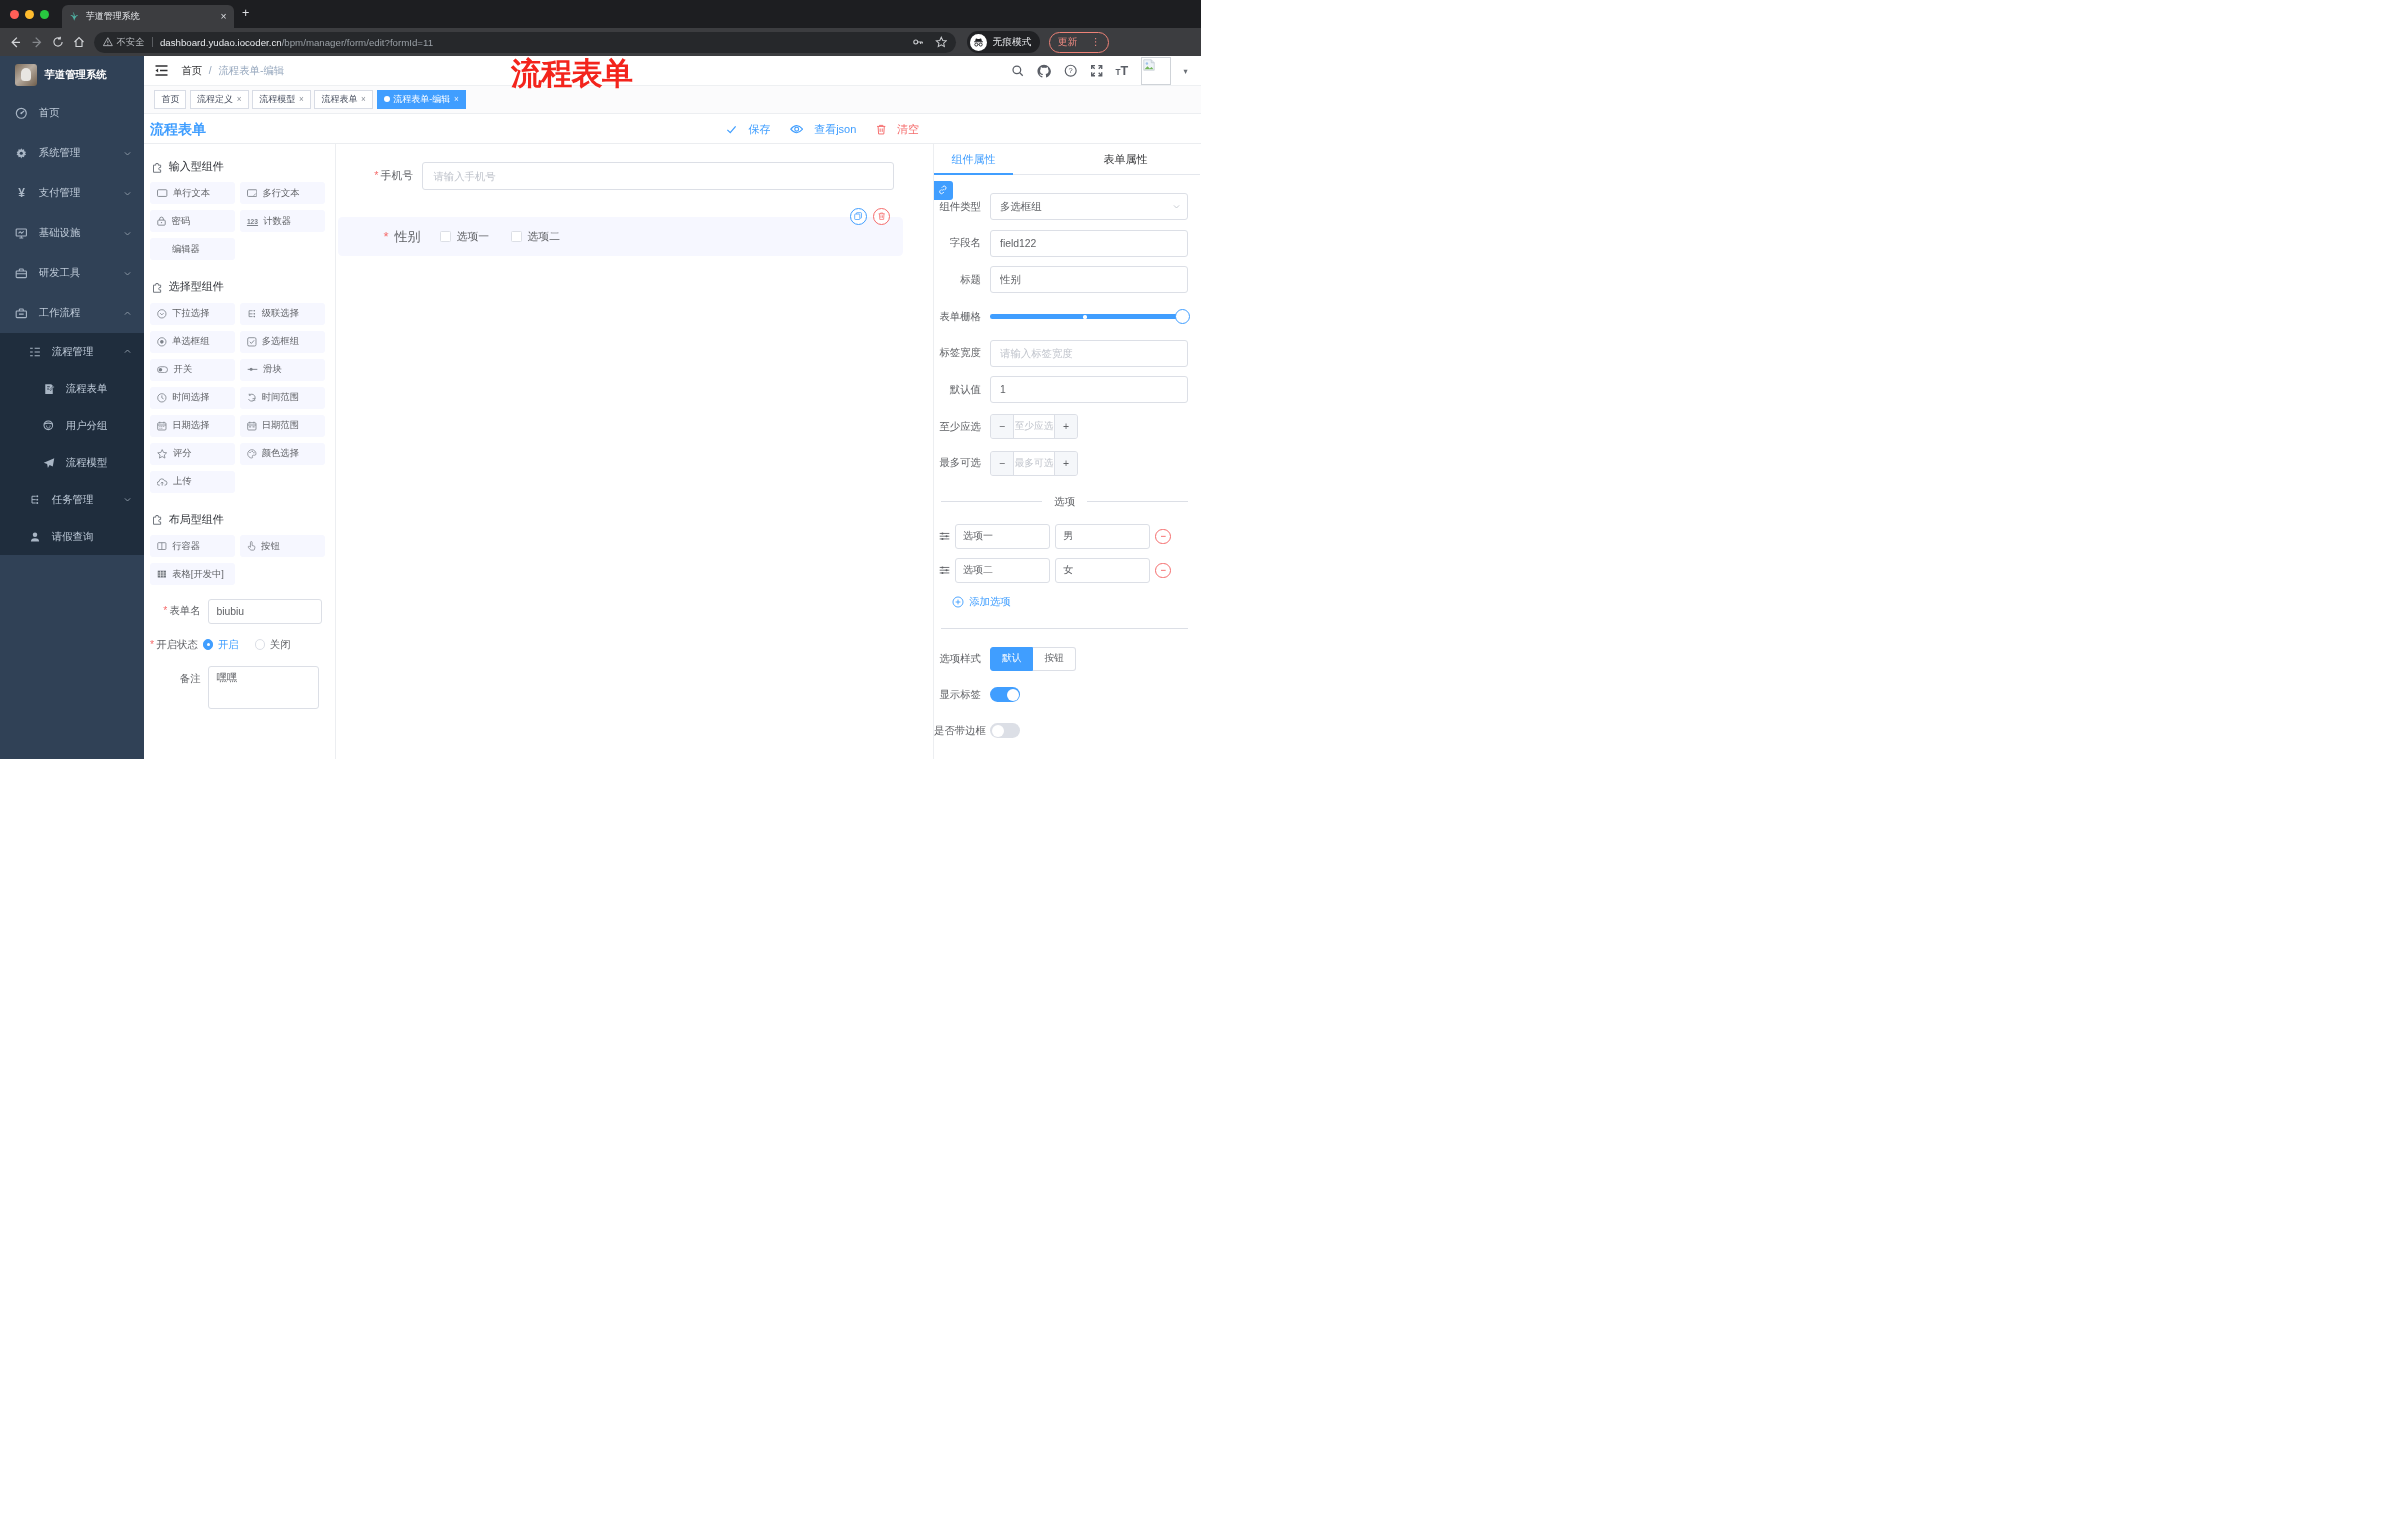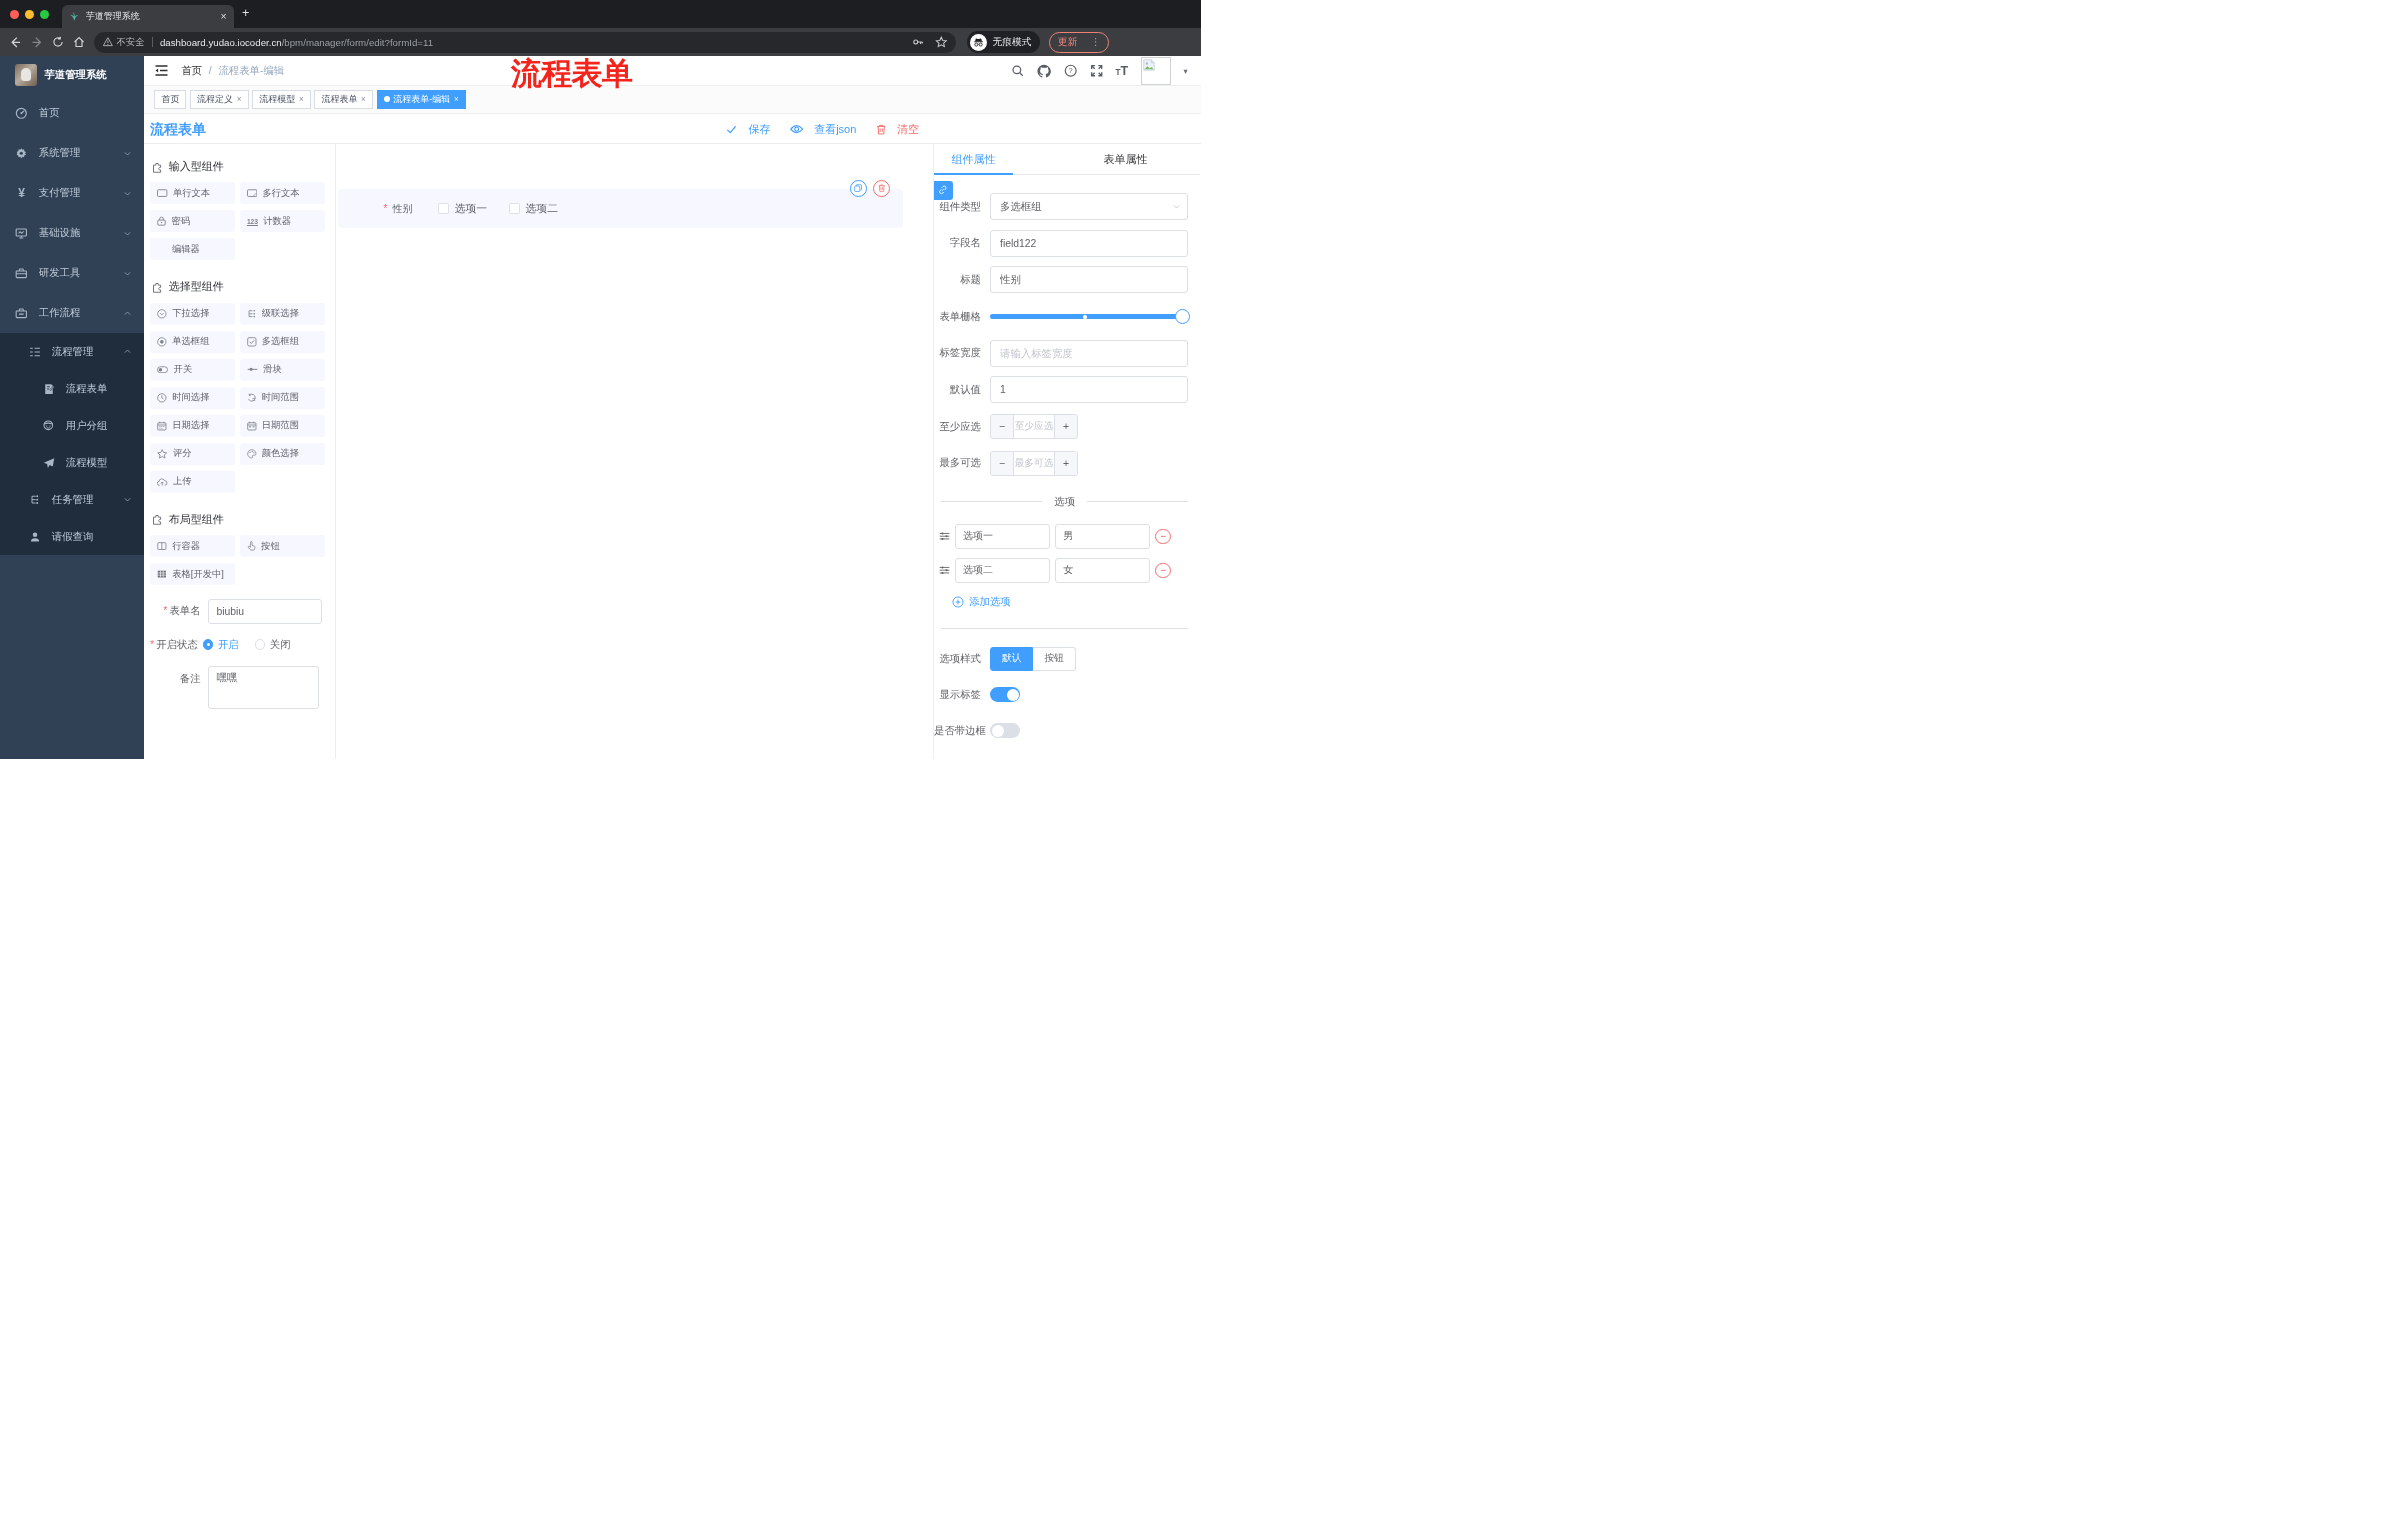--- a/index.html
+++ b/index.html
@@ -93,21 +93,21 @@
   .radio-outer.on { border-color:#409eff; background:#409eff; position:relative; }
   .radio-outer.on:after { content:""; position:absolute; left:3px; top:3px; width:3px; height:3px; border-radius:50%; background:#fff; }
   .lp-textarea { width:111px; height:43px; border:0.7px solid #dcdfe6; border-radius:3px; padding:4.5px 7.4px; font-size:10.4px; color:#606266; resize:none; font-family:inherit; }
 
   .canvas { position:absolute; left:336px; top:144px; width:597px; height:615px; background:#fff; padding-top:18px; }
   .cv-row { display:flex; align-items:center; margin:0 39px 0 0; }
   .cv-lbl { width:86px; text-align:right; padding-right:9px; font-size:10.8px; color:#606266; white-space:nowrap; }
   .cv-input { flex:1; height:28px; border:0.7px solid #dcdfe6; border-radius:3px; padding:0 10.4px; font-size:10.4px; color:#606266; font-family:inherit; }
   .cv-input::placeholder, .lp-input::placeholder, .lp-textarea::placeholder { color:#c0c4cc; }
   .sel-block { position:relative; margin:27px 30px 0 1.5px; height:39px; background:#f6f7ff; border-radius:4.5px; display:flex; align-items:center; padding-left:46px; }
-  .sel-lbl { font-size:10px; color:#606266; margin-right:26px; white-space:nowrap; }
+  .sel-lbl { font-size:13px; color:#606266; margin-right:20px; white-space:nowrap; }
   .cv-check { display:flex; align-items:center; gap:6px; margin-right:22px; font-size:10.8px; color:#606266; }
   .checkbox-sq { width:10.4px; height:10.4px; border:0.7px solid #dcdfe6; border-radius:1.5px; background:#fff; }
   .blk-btn { position:absolute; top:-9px; width:17px; height:17px; border-radius:50%; background:#fff; display:flex; align-items:center; justify-content:center; }
   .blk-copy { right:36px; border:0.7px solid #409eff; color:#409eff; }
   .blk-del { right:12.6px; border:0.7px solid #f56c6c; color:#f56c6c; }
 
   
   .right-panel { position:absolute; left:933px; top:144px; width:267px; height:615px; background:#fff; border-left:0.7px solid #eceef1; }
   .rp-tabs { height:31px; border-bottom:0.7px solid #e4e7ed; position:relative; display:flex; }
   .rp-tab { width:79px; text-align:center; line-height:30px; font-size:11px; color:#303133; }
@@ -723,20 +723,24 @@
         </span>
     </div>
     <div class="lp-row" style="align-items:flex-start;">
       <span class="lp-lbl" style="padding-top:6px;">备注</span>
       <textarea class="lp-textarea" style="">嘿嘿</textarea>
     </div>
   </div>
 </div>
 
 <div class="canvas">
+  <div class="cv-row">
+    <span class="cv-lbl"><span class="req">*</span><span>手机号</span></span>
+    <input class="cv-input" placeholder="请输入手机号" style="">
+  </div>
 
   <div class="sel-block">
     <span class="sel-lbl"><span class="req">*</span> <span>性别</span></span>
     <span class="cv-check">
         <span class="checkbox-sq"></span>
         <span>选项一</span>
       </span>
     <span class="cv-check">
         <span class="checkbox-sq"></span>
         <span>选项二</span>

